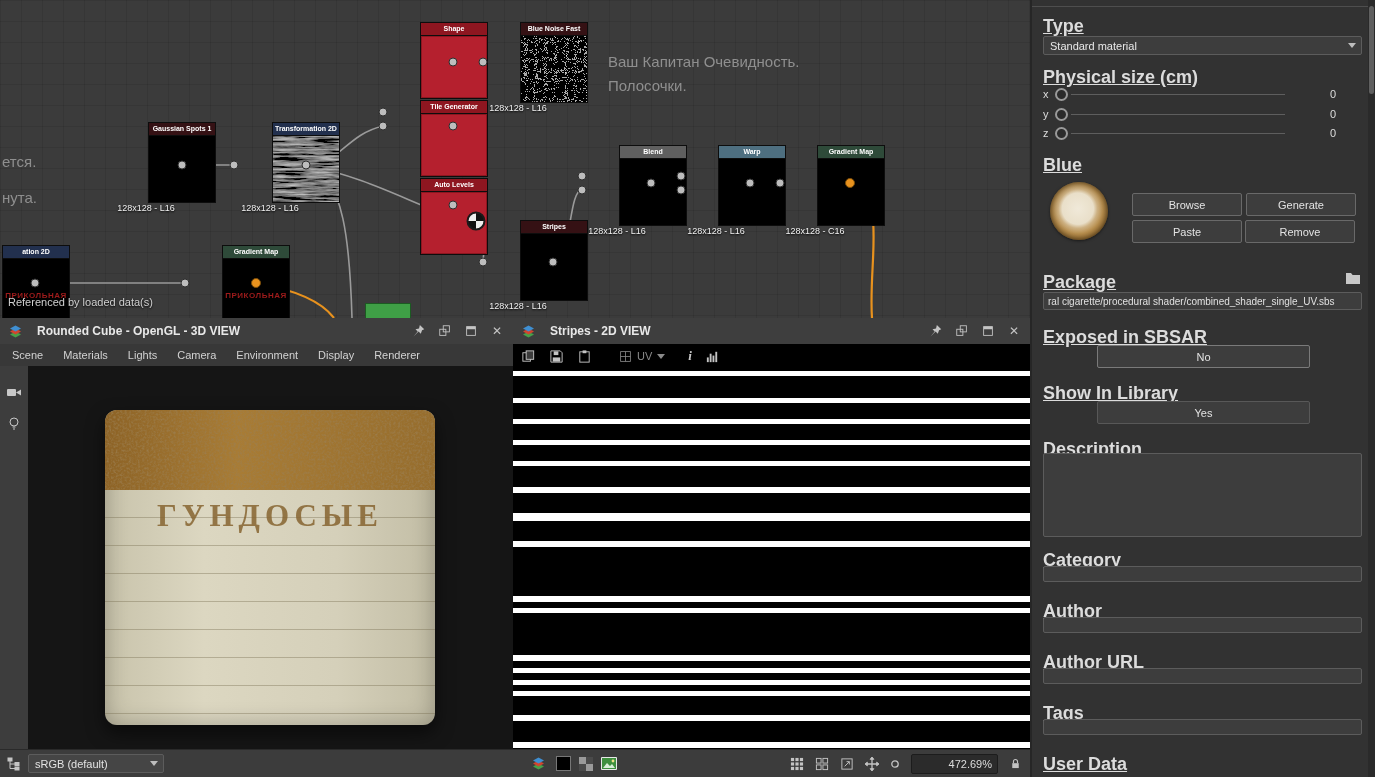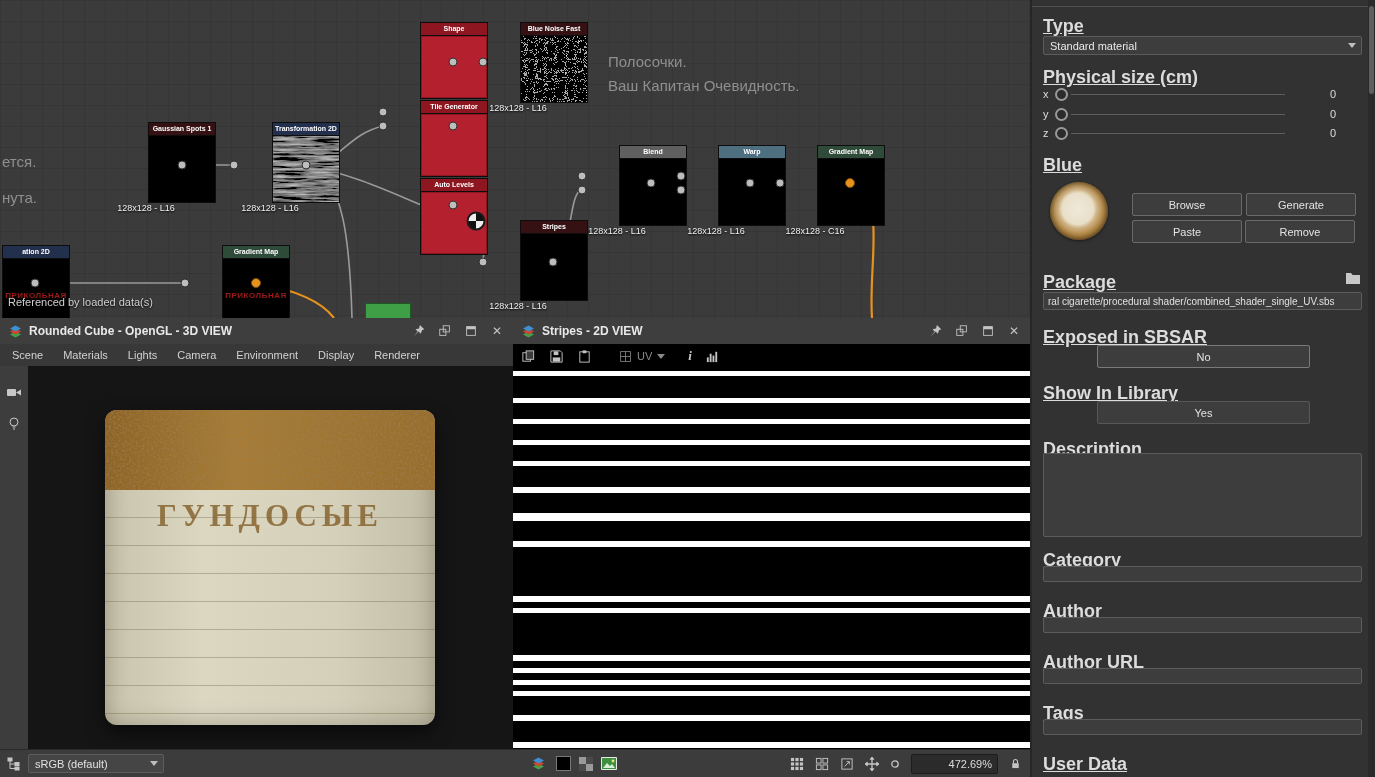--- a/index.html
+++ b/index.html
@@ -31,21 +31,21 @@
   .th-stripes-cream{background:repeating-linear-gradient(180deg,#ece4cd 0 2px,#15130d 2px 7px);}
   .th-dark{background:#0a0a0a;}
   .redtext{position:absolute;left:0;right:0;top:32px;text-align:center;font-size:8px;
            font-weight:bold;color:#9e1b1b;letter-spacing:.5px;}
   .green-bar{position:absolute;left:365px;top:303px;width:44px;height:15px;z-index:2;
              background:#3f9f46;border:1px solid #1c5a22;}
   
   .panel{position:absolute;background:#161616;}
   .phead{position:absolute;left:0;top:0;right:0;height:26px;background:#3e3e3e;
          border-bottom:1px solid #282828;display:flex;align-items:center;}
-  .phead .ttl{font-size:12px;font-weight:bold;color:#e8e8e8;margin-left:6px;}
+  .phead .ttl{font-size:12px;font-weight:bold;color:#e8e8e8;margin-left:14px;}
   .hicons{position:absolute;right:8px;top:5px;display:flex;gap:10px;}
   .hicon{width:16px;height:16px;display:flex;align-items:center;justify-content:center;
          color:#c4c4c4;font-size:12px;cursor:default;}
   .menubar{position:absolute;left:0;top:26px;right:0;height:22px;background:#383838;
            display:flex;align-items:center;gap:20px;padding-left:12px;
            border-bottom:1px solid #2a2a2a;}
   .menubar span{font-size:11px;color:#d2d2d2;}
   .toolbar{position:absolute;left:0;top:26px;right:0;height:24px;background:#000000;
            display:flex;align-items:center;gap:13px;padding-left:8px;
            border-bottom:1px solid #2a2a2a;}
@@ -302,22 +302,22 @@
       <g clip-path="url(#cc)">
         <rect x="468" y="213" width="8" height="8" fill="#eee"></rect>
           <rect x="476" y="213" width="8" height="8" fill="#111"></rect>
         <rect x="468" y="221" width="8" height="8" fill="#111"></rect>
           <rect x="476" y="221" width="8" height="8" fill="#eee"></rect>
       </g>
       <circle cx="476" cy="221" r="8.5" fill="none" stroke="#1a1a1a" stroke-width="2"></circle>
     </svg>
 
     <div class="gnote" style="left:608px;top:50px">
+      <div>Ваш Капитан Очевидность.</div>
       <div>Полосочки.</div>
-      <div>Ваш Капитан Очевидность.</div>
     </div>
     <div class="gnote" style="left:2px;top:150px">ется.</div>
     <div class="gnote" style="left:2px;top:186px">нута.</div>
     <div class="gref" style="left:8px;top:296px">Referenced by loaded data(s)</div>
   </div>
 
   <div class="panel" style="left:0;top:318px;width:513px;height:459px">
     <div class="phead">
       <span class="ic" style="margin-left:8px">
         <svg width="15" height="15" viewBox="0 0 15 15">

